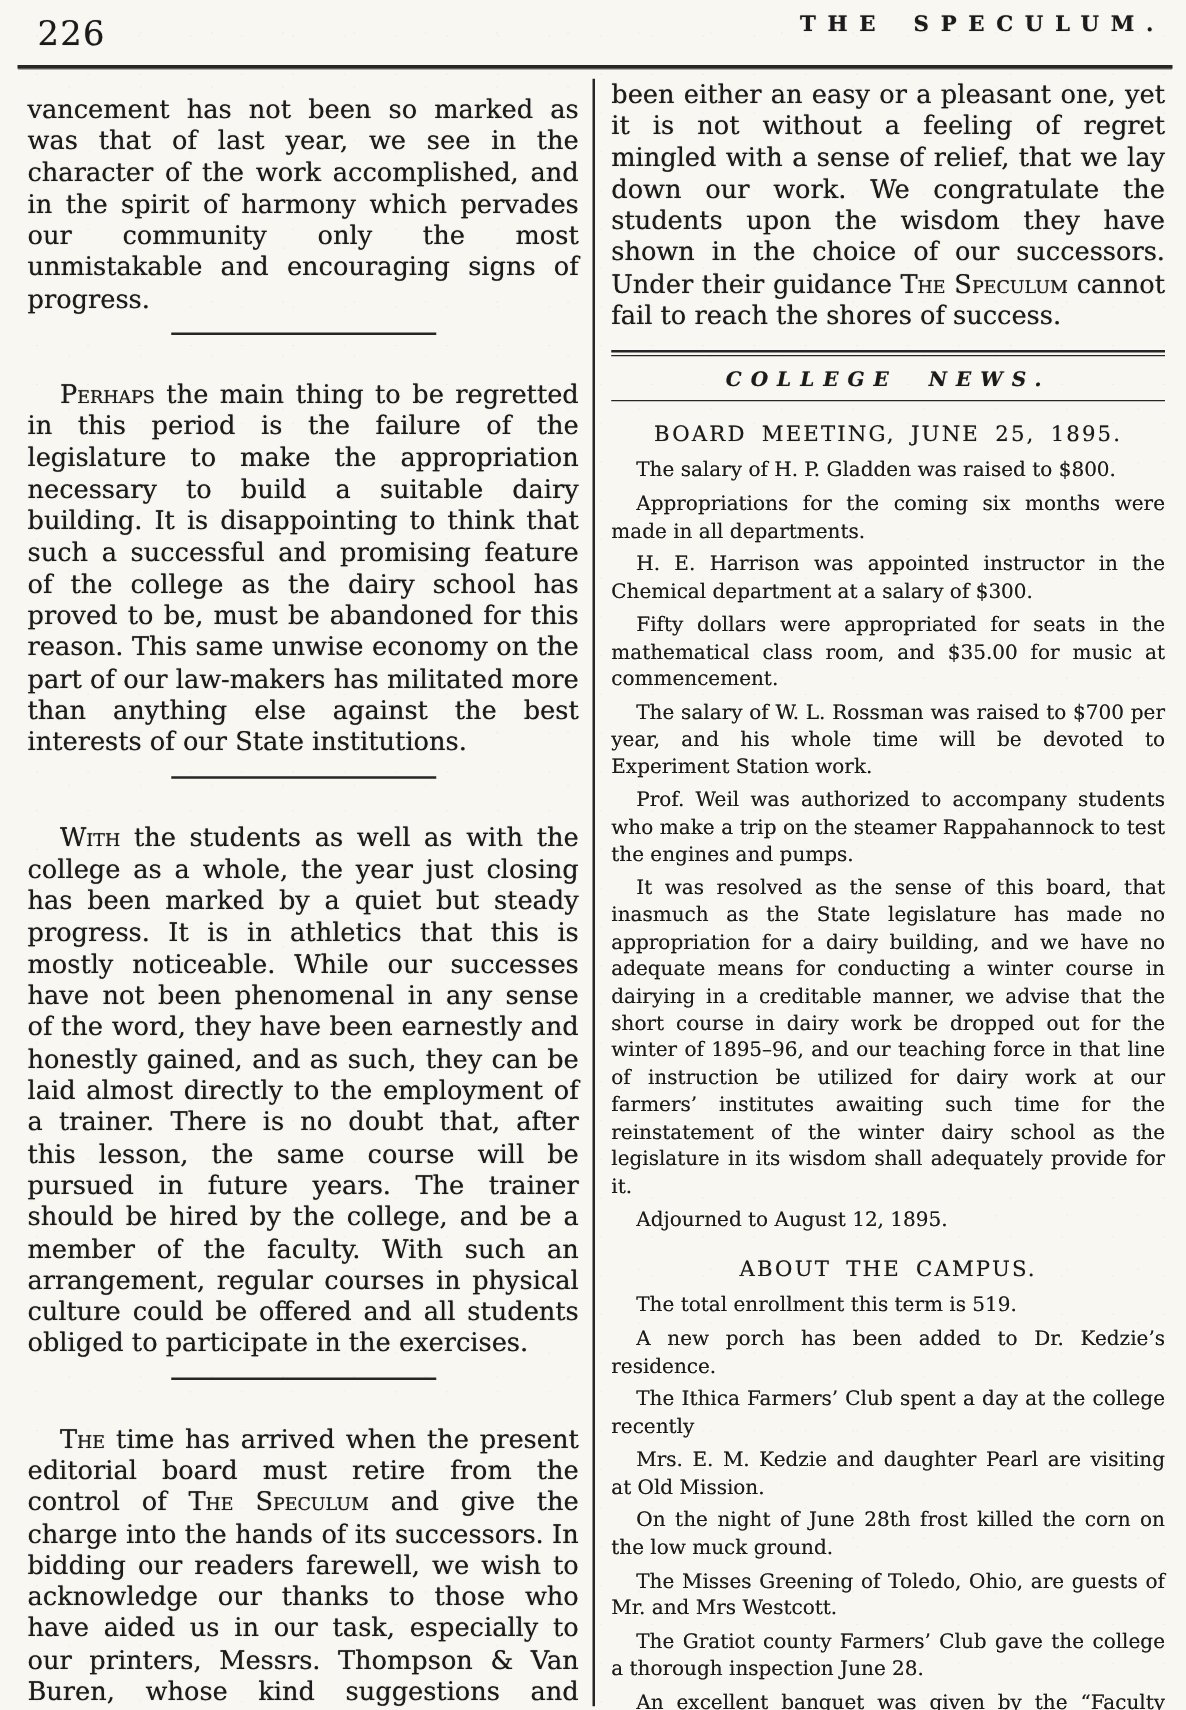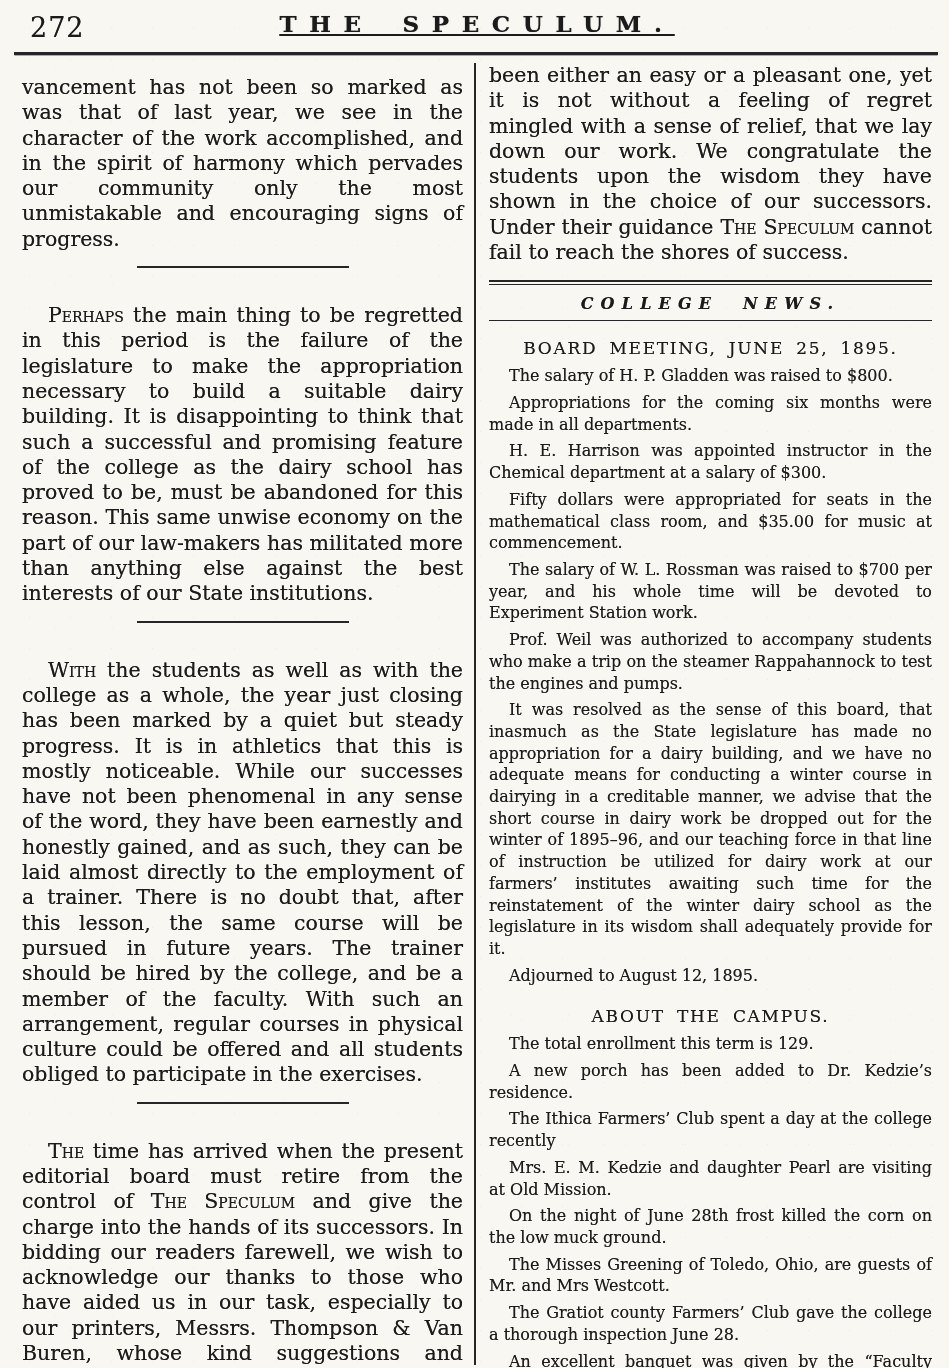--- a/index.html
+++ b/index.html
@@ -26,24 +26,23 @@
   }
   
   .page-header{position:relative;height:52px;}
   .page-num{
     position:absolute;left:8px;top:12px;
     font-size:27px;letter-spacing:1px;
     text-shadow:0 0 0.6px rgba(25,25,25,0.6);
   }
   .masthead{
     position:absolute;left:0;right:0;top:10px;margin:0;
-    text-align:center;font-size:23px;font-weight:700;
+    text-align:right;font-size:17px;font-weight:700;
     letter-spacing:0.55em;word-spacing:0.35em;
     text-shadow:0 0 0.7px rgba(25,25,25,0.7);
-    text-decoration:underline;
   }
   .header-rule{
     border-top:3px solid var(--rule);
     margin:0 -6px 0 -8px;
     box-shadow:0 1.5px 0 -0.5px rgba(30,30,30,0.35);
   }
   
   .columns{display:flex;align-items:stretch;height:1310px;}
   .col-left{width:441px;padding-top:20px;}
   .col-rule{width:2px;background:var(--rule);margin:8px 13px 0 11px;}
@@ -86,21 +85,21 @@
     text-align:justify;text-indent:20px;
     text-shadow:0 0 0.5px rgba(22,22,22,0.6);
   }
 </style>
 </head>
 <body>
 
 <div class="page">
 
   <div class="page-header">
-    <span class="page-num">272</span>
+    <span class="page-num">226</span>
     <h1 class="masthead">THE SPECULUM.</h1>
   </div>
   <div class="header-rule"></div>
 
   <div class="columns">
 
     <div class="col-left">
         <p class="body-para"><span>vancement has not been so marked as was that of last year, we see in the character of the work accomplished, and in the spirit of harmony which pervades our community only the most unmistakable and encouraging signs of progress.</span></p>
         <div class="divider"></div>
         <p class="body-para indent"><span class="sc">Perhaps</span><span> the main thing to be regretted in this period is the failure of the legislature to make the appropriation necessary to build a suitable dairy building.  It is disappointing to think that such a successful and promising feature of the college as the dairy school has proved to be, must be abandoned for this reason.  This same unwise economy on the part of our law-makers has militated more than anything else against the best interests of our State institutions.</span></p>
@@ -129,21 +128,21 @@
           <p class="news-item">H. E. Harrison was appointed instructor in the Chemical department at a salary of $300.</p>
           <p class="news-item">Fifty dollars were appropriated for seats in the mathematical class room, and $35.00 for music at commencement.</p>
           <p class="news-item">The salary of W. L. Rossman was raised to $700 per year, and his whole time will be devoted to Experiment Station work.</p>
           <p class="news-item">Prof. Weil was authorized to accompany students who make a trip on the steamer Rappahannock to test the engines and pumps.</p>
           <p class="news-item">It was resolved as the sense of this board, that inasmuch as the State legislature has made no appropriation for a dairy building, and we have no adequate means for conducting a winter course in dairying in a creditable manner, we advise that the short course in dairy work be dropped out for the winter of 1895–96, and our teaching force in that line of instruction be utilized for dairy work at our farmers’ institutes awaiting such time for the reinstatement of the winter dairy school as the legislature in its wisdom shall adequately provide for it.</p>
           <p class="news-item">Adjourned to August 12, 1895.</p>
         </div>
 
       <h3 class="subhead campus">ABOUT THE CAMPUS.</h3>
       <div>
-          <p class="news-item">The total enrollment this term is 129.</p>
+          <p class="news-item">The total enrollment this term is 519.</p>
           <p class="news-item">A new porch has been added to Dr. Kedzie’s residence.</p>
           <p class="news-item">The Ithica Farmers’ Club spent a day at the college recently</p>
           <p class="news-item">Mrs. E. M. Kedzie and daughter Pearl are visiting at Old Mission.</p>
           <p class="news-item">On the night of June 28th frost killed the corn on the low muck ground.</p>
           <p class="news-item">The Misses Greening of Toledo, Ohio, are guests of Mr. and Mrs Westcott.</p>
           <p class="news-item">The Gratiot county Farmers’ Club gave the college a thorough inspection June 28.</p>
           <p class="news-item">An excellent banquet was given by the “Faculty ladies” to the athletes who took part at Field Day.</p>
         </div>
     </div>
 

